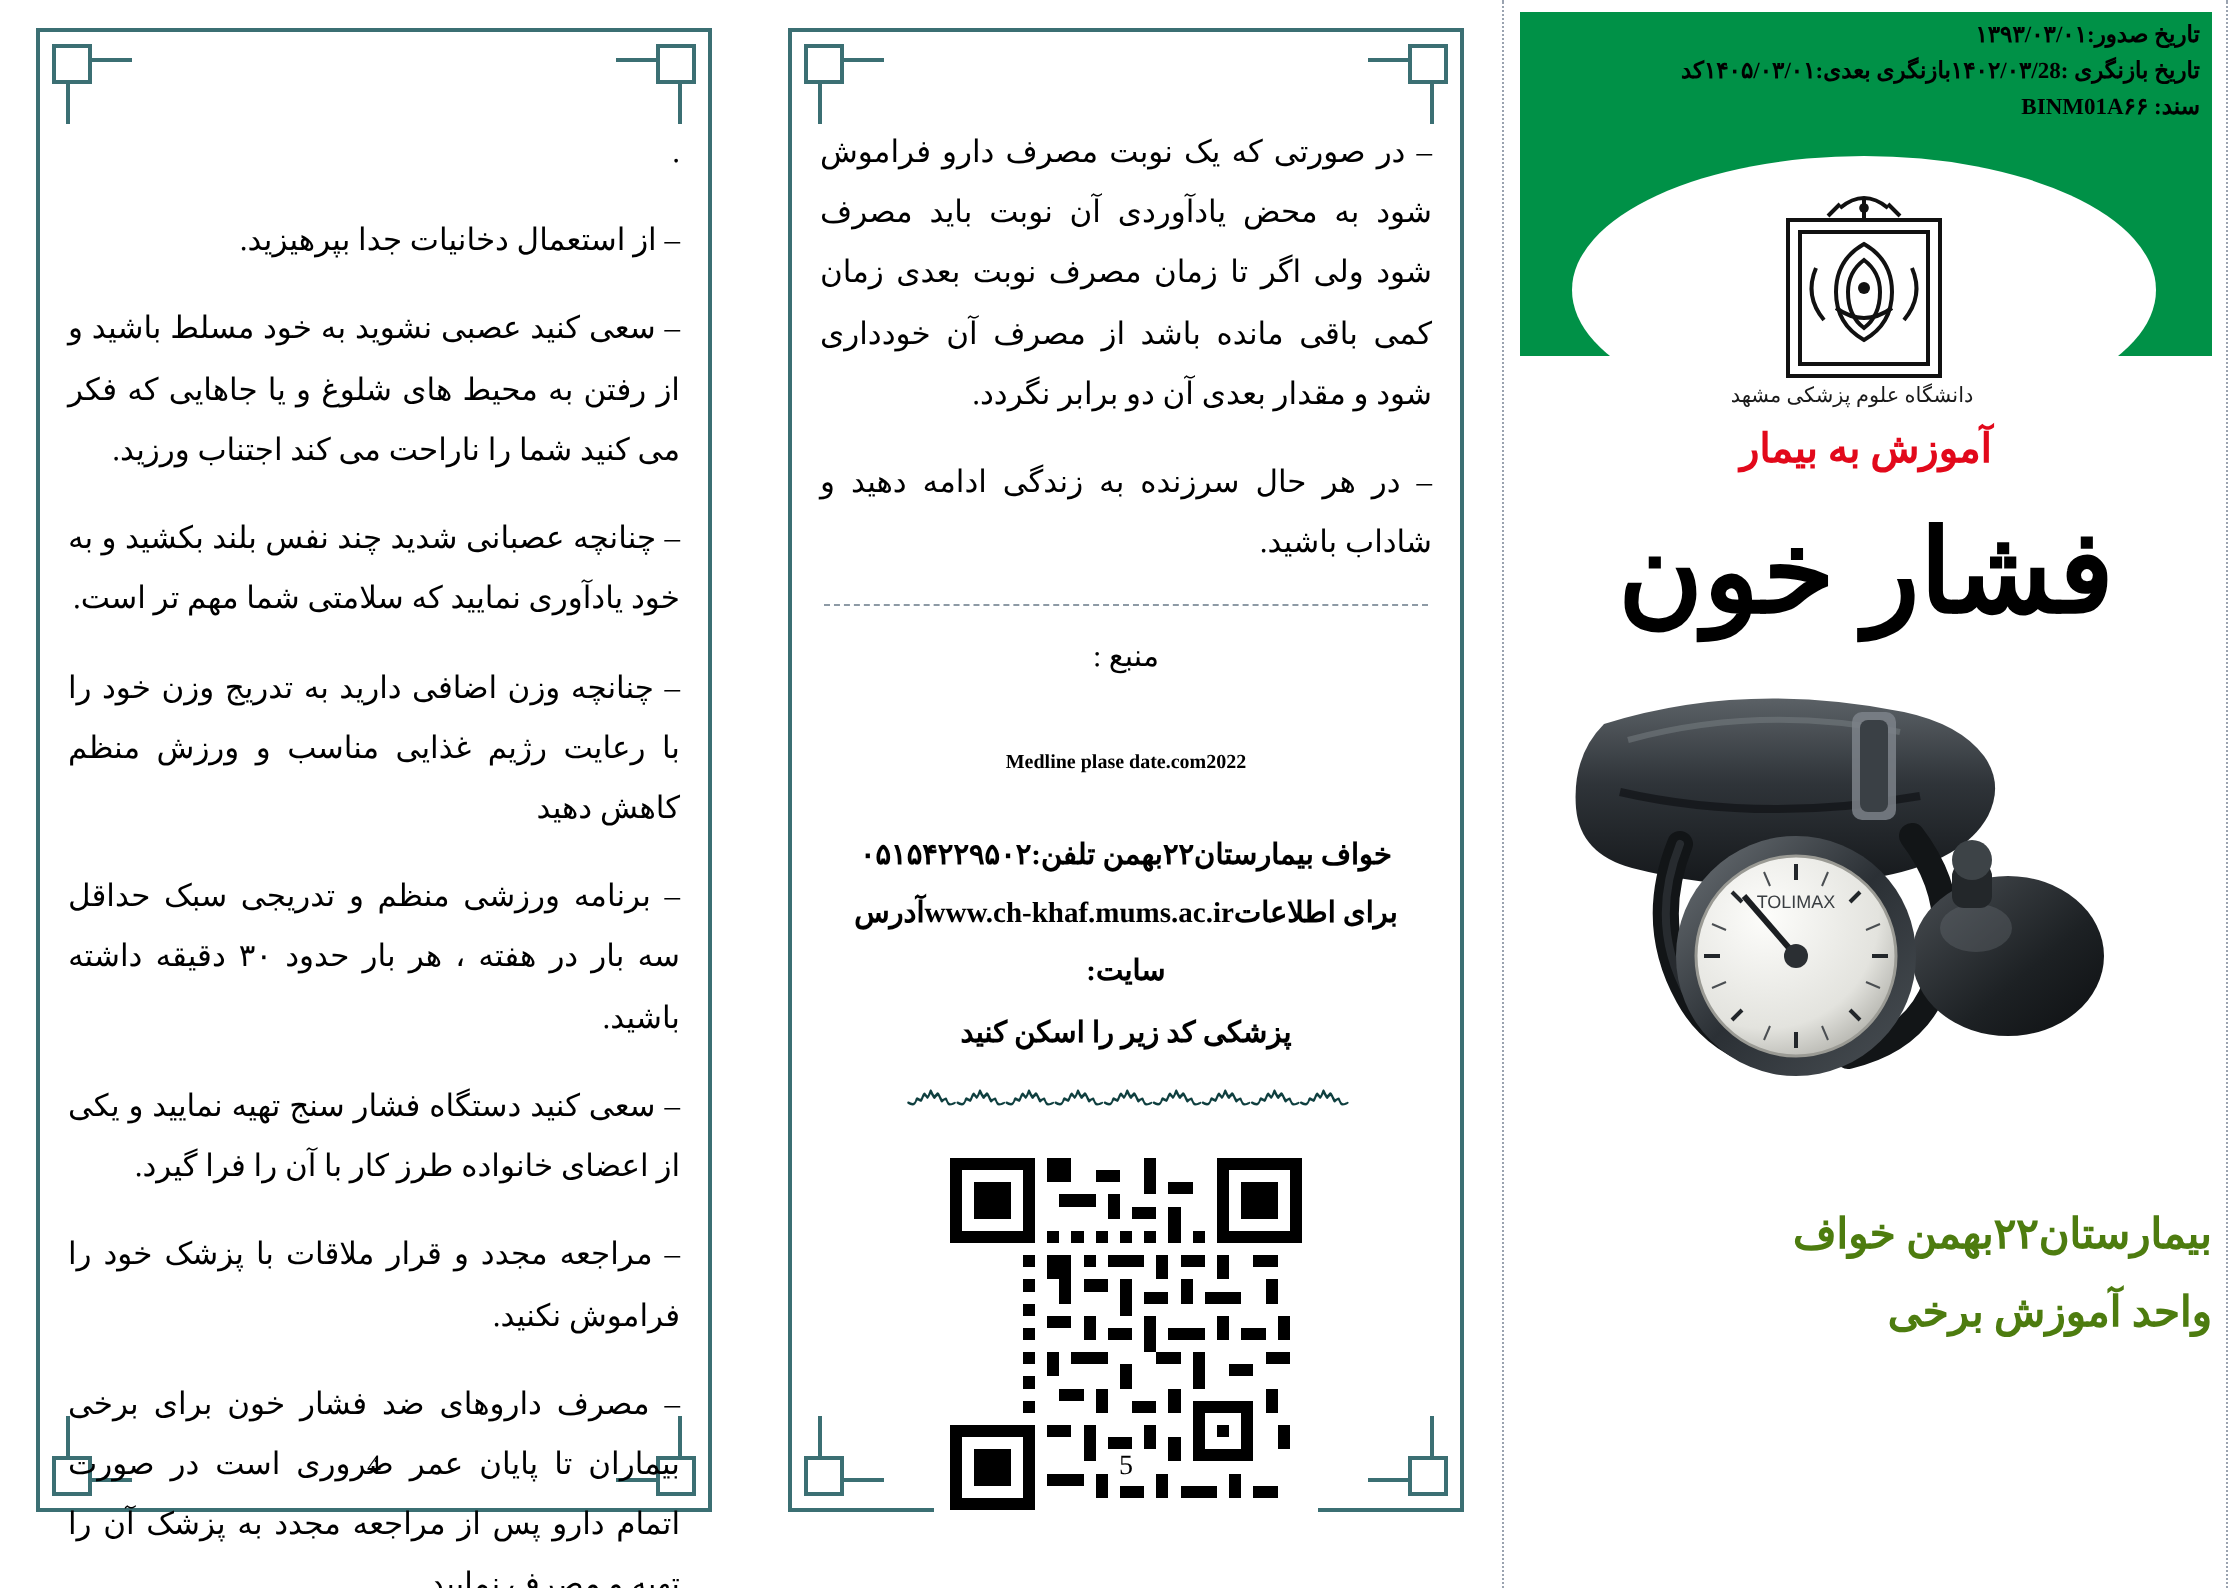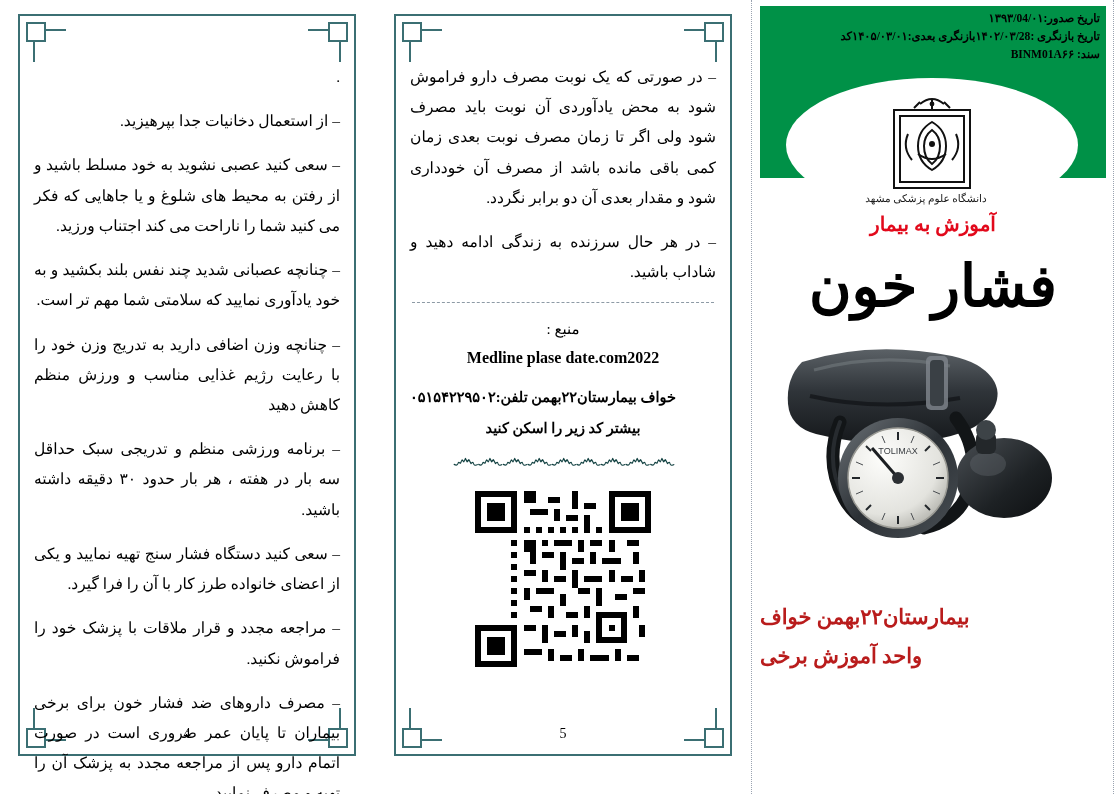--- a/index.html
+++ b/index.html
@@ -120,22 +120,22 @@
     left: 20px;
     top: 320px;
     width: 306px;
     height: 250px;
   }
 
   .cover-footer {
     position: absolute;
     left: 0; right: 0;
     top: 592px;
-    text-align: left;
-    color: #b91c1c;
+    text-align: right;
+    color: #4d7c0f;
     font-weight: bold;
     direction: rtl;
     line-height: 1.85;
     font-size: 21px;
   }
 
   
   .framed {
     position: absolute;
     left: 18px;
@@ -197,29 +197,30 @@
   }
   .source-block {
     text-align: center;
     direction: rtl;
     font-size: 15px;
     line-height: 1.9;
   }
   .source-block .lat {
     direction: ltr;
     font-weight: bold;
-    font-size: 16px;
+    font-size: 10px;
+    margin-top: 29px;
   }
   .contact-block {
     direction: rtl;
-    text-align: left;
+    text-align: center;
     font-size: 14.5px;
     line-height: 2.0;
     font-weight: bold;
-    margin-top: 10px;
+    margin-top: 23px;
   }
   .contact-block .url { direction: ltr; unicode-bidi: embed; }
   .scan-note {
     text-align: center;
     direction: rtl;
     font-size: 14.5px;
     font-weight: bold;
     margin-top: 2px;
   }
   .ornament-row {
@@ -248,21 +249,21 @@
 <body>
 
 <div class="page">
 
   <div class="panel panel-cover">
     <div class="cover-inner">
 
       <div class="green-block"></div>
 
       <div class="issue-meta">
-        <div>تاریخ صدور:۱۳۹۳/04/۰۱</div>
+        <div>تاریخ صدور:۱۳۹۳/۰۳/۰۱</div>
         <div>تاریخ بازنگری :۱۴۰۲/۰۳/28بازنگری بعدی:۱۴۰۵/۰۳/۰۱کد</div>
         <div>سند: BINM01A۶۶</div>
       </div>
 
       <div class="logo-ellipse">
         <svg class="logo-emblem" width="120" height="104" viewBox="0 0 120 104">
           <g fill="none" stroke="#111" stroke-width="2">
             <rect x="22" y="18" width="76" height="78"></rect>
             <rect x="28" y="24" width="64" height="66"></rect>
             <path d="M60 8 L60 18"></path>
@@ -391,22 +392,25 @@
 
         <div class="divider"></div>
 
         <div class="source-block">
           <div>منبع :</div>
           <div class="lat">Medline plase date.com2022</div>
         </div>
 
         <div class="contact-block">
           <div>خواف بیمارستان۲۲بهمن تلفن:۰۵۱۵۴۲۲۹۵۰۲</div>
+          <div>
+            <span>برای اطلاعات</span><span class="url">www.ch-khaf.mums.ac.ir</span><span>آدرس سایت:</span>
+          </div>
         </div>
-        <div class="scan-note">بیشتر کد زیر را اسکن کنید</div>
+        <div class="scan-note">پزشکی کد زیر را اسکن کنید</div>
 
         <div class="ornament-row">෴෴෴෴෴෴෴෴෴</div>
 
         <div class="qr-wrap">
           <svg class="qr" viewBox="0 0 29 29" shape-rendering="crispEdges">
             <rect width="29" height="29" fill="#fff"></rect>
             <g fill="#000">
 
               <rect x="0" y="0" width="7" height="1"></rect>
                 <rect x="0" y="6" width="7" height="1"></rect>

